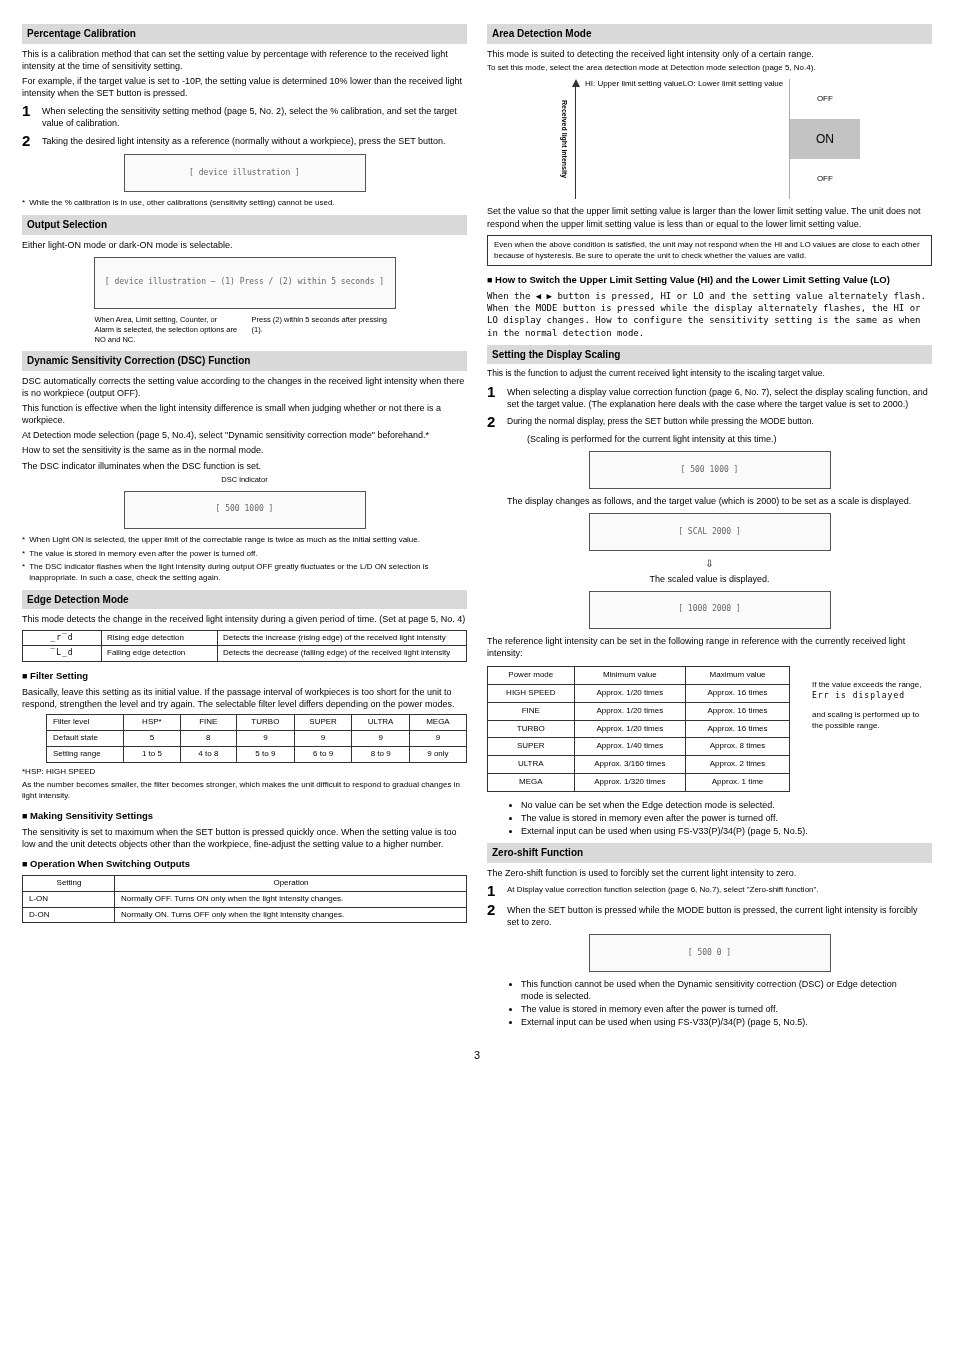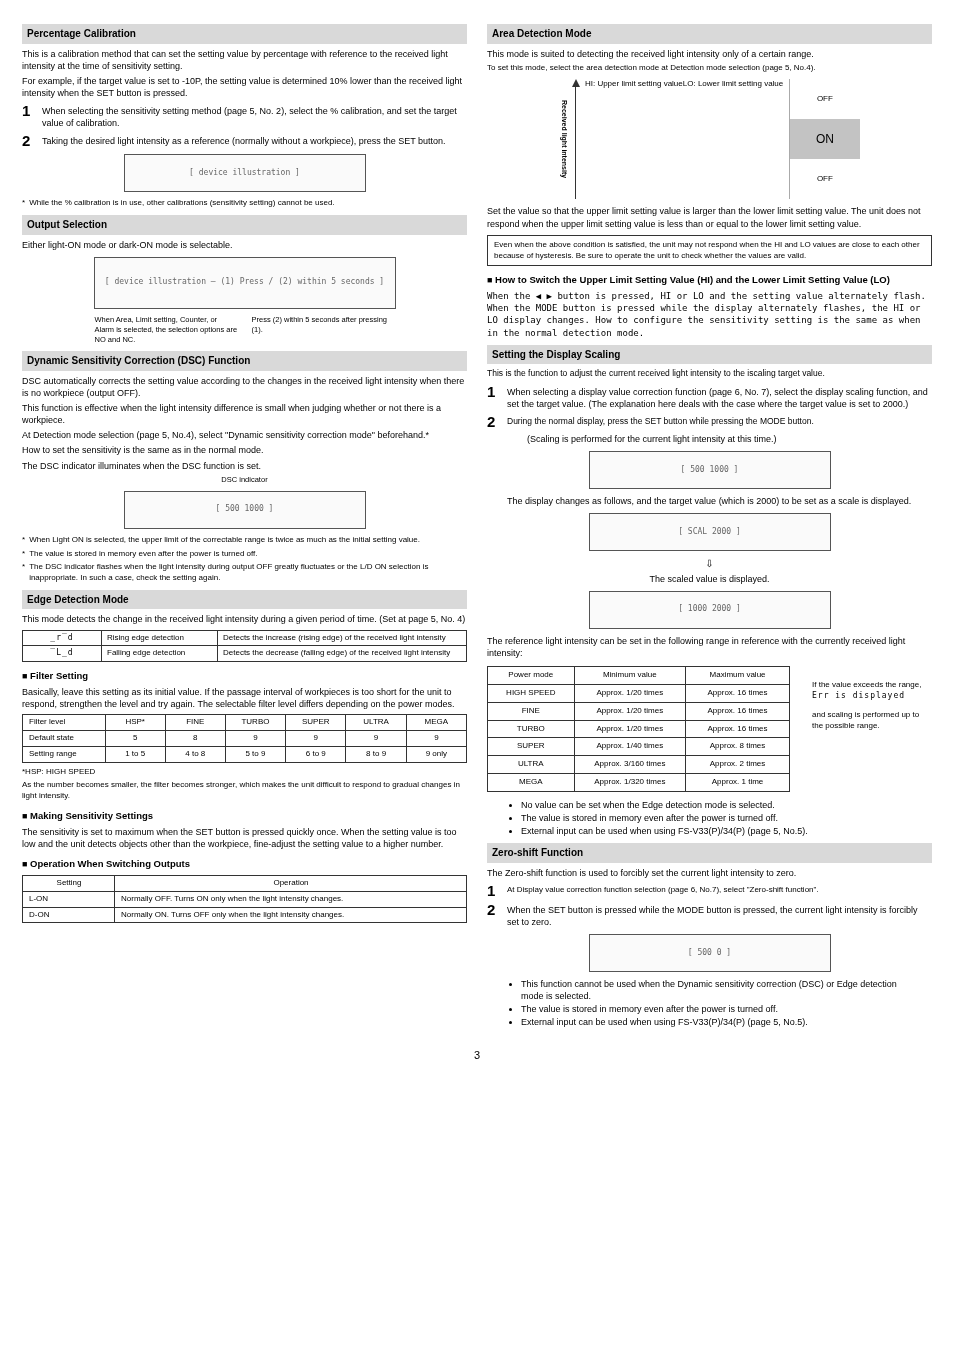--- a/index.html
+++ b/index.html
@@ -250,21 +250,21 @@
       <tr>
         <td class="seg">‾L_d</td>
         <td>Falling edge detection</td>
         <td>Detects the decrease (falling edge) of the received light intensity</td>
       </tr>
     </tbody>
       </table>
 
     <div class="sub-head"><span class="sq">■</span> <span>Filter Setting</span></div>
     <p>Basically, leave this setting as its initial value. If the passage interval of workpieces is too short for the unit to respond, strengthen the level and try again. The selectable filter level differs depending on the power modes.</p>
-    <table class="tbl-filter" style="">
+    <table class="tbl-filter" style="margin-left:24px;">
       <tbody>
           <tr>
         <td>Filter level</td>
         <td>HSP*</td>
         <td>FINE</td>
         <td>TURBO</td>
         <td>SUPER</td>
         <td>ULTRA</td>
         <td>MEGA</td>
       </tr>

